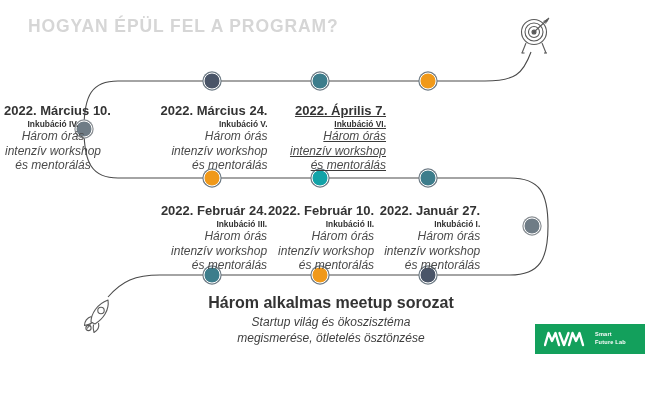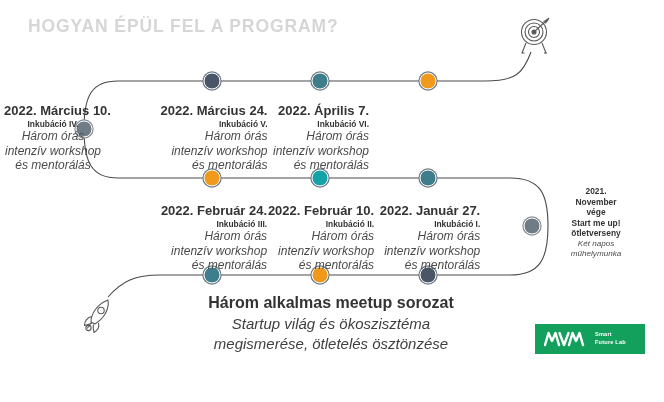--- a/index.html
+++ b/index.html
@@ -121,21 +121,21 @@
     color: #333333;
     white-space: nowrap;
   }
   #block-meetup .b2 {
     font-size: 16px;
     font-weight: bold;
     color: #333333;
     white-space: nowrap;
   }
   #block-meetup .b3, #block-meetup .b4 {
-    font-size: 15px;
+    font-size: 12px;
     font-style: italic;
     color: #3f3f3f;
     white-space: nowrap;
   }
 
   
   #target-icon {
     position: absolute;
     left: 516px;
     top: 14px;
@@ -221,21 +221,21 @@
   </div>
 
   <div class="block" style="left:214px; top:103px;">
     <div class="d1">2022. Március 24.</div>
     <div class="d2">Inkubáció V.</div>
     <div class="s1">Három órás</div>
     <div class="s2">intenzív workshop</div>
     <div class="s3">és mentorálás</div>
   </div>
 
-  <div class="block" style="left:321px; top:103px;">
+  <div class="block" style="left:338px; top:103px;text-decoration:underline;">
     <div class="d1">2022. Április 7.</div>
     <div class="d2">Inkubáció VI.</div>
     <div class="s1">Három órás</div>
     <div class="s2">intenzív workshop</div>
     <div class="s3">és mentorálás</div>
   </div>
 
 
   <div class="block" style="left:214px; top:203px;">
     <div class="d1">2022. Február 24.</div>
@@ -254,29 +254,20 @@
   </div>
 
   <div class="block" style="left:430px; top:203px;">
     <div class="d1">2022. Január 27.</div>
     <div class="d2">Inkubáció I.</div>
     <div class="s1">Három órás</div>
     <div class="s2">intenzív workshop</div>
     <div class="s3">és mentorálás</div>
   </div>
 
-  <div id="block-start" style="left:553px; top:186px;">
-    <div class="l">2021.</div>
-    <div class="l">November</div>
-    <div class="l">vége</div>
-    <div class="l">Start me up!</div>
-    <div class="l">ötletverseny</div>
-    <div class="i">Két napos</div>
-    <div class="i">műhelymunka</div>
-  </div>
 
   <div id="block-meetup" style="left:331px; top:292px;">
     <div class="b2">Három alkalmas meetup sorozat</div>
     <div class="b3">Startup világ és ökoszisztéma</div>
     <div class="b4">megismerése, ötletelés ösztönzése</div>
   </div>
 
   <svg id="target-icon" viewBox="0 0 40 44">
     <g fill="none" stroke="#5a5a5a" stroke-width="1.1">
       <circle cx="18" cy="18" r="12.5"></circle>

